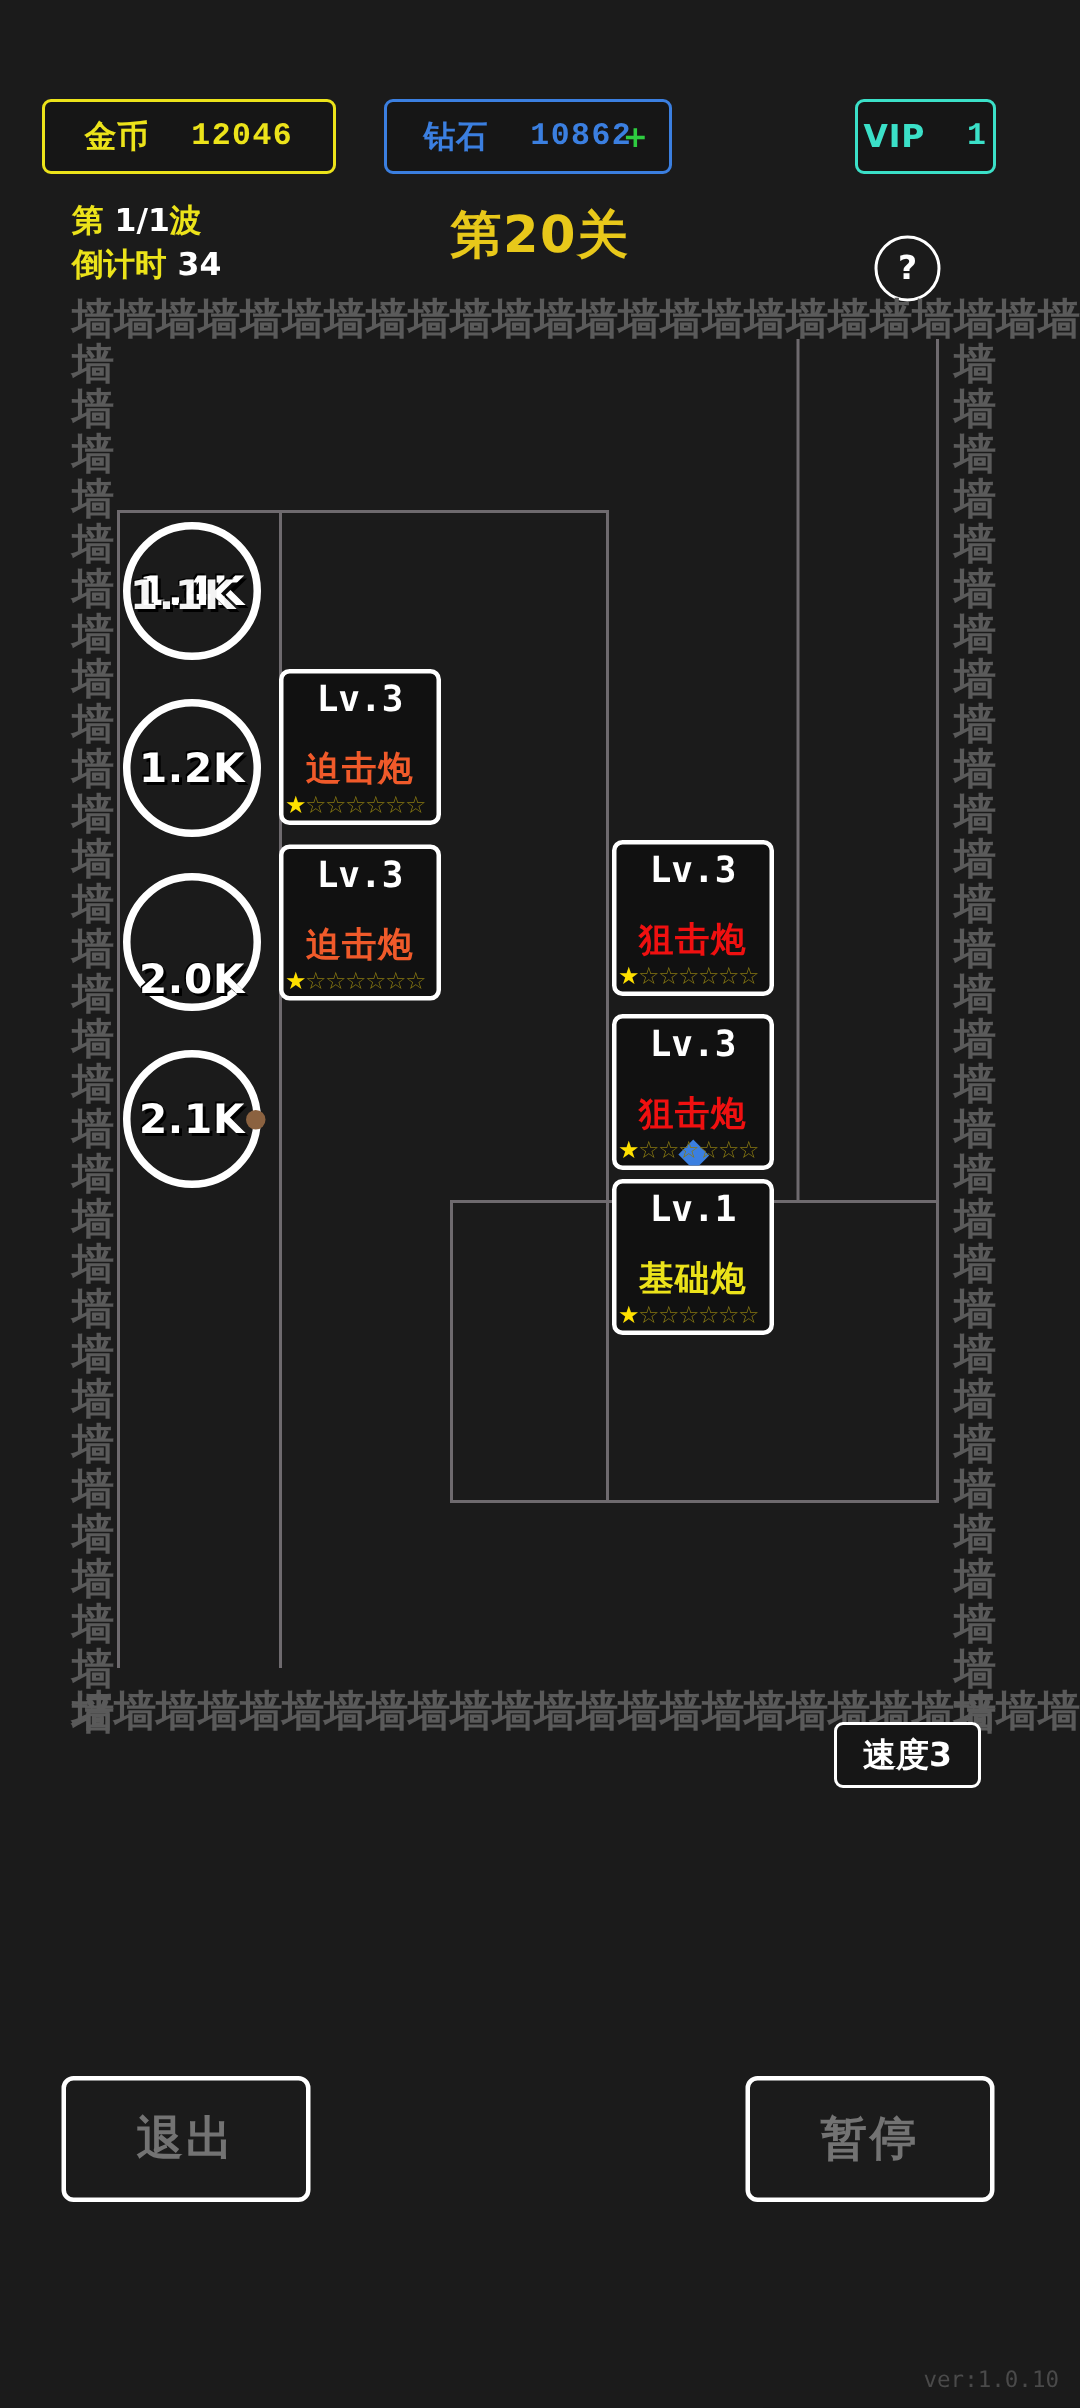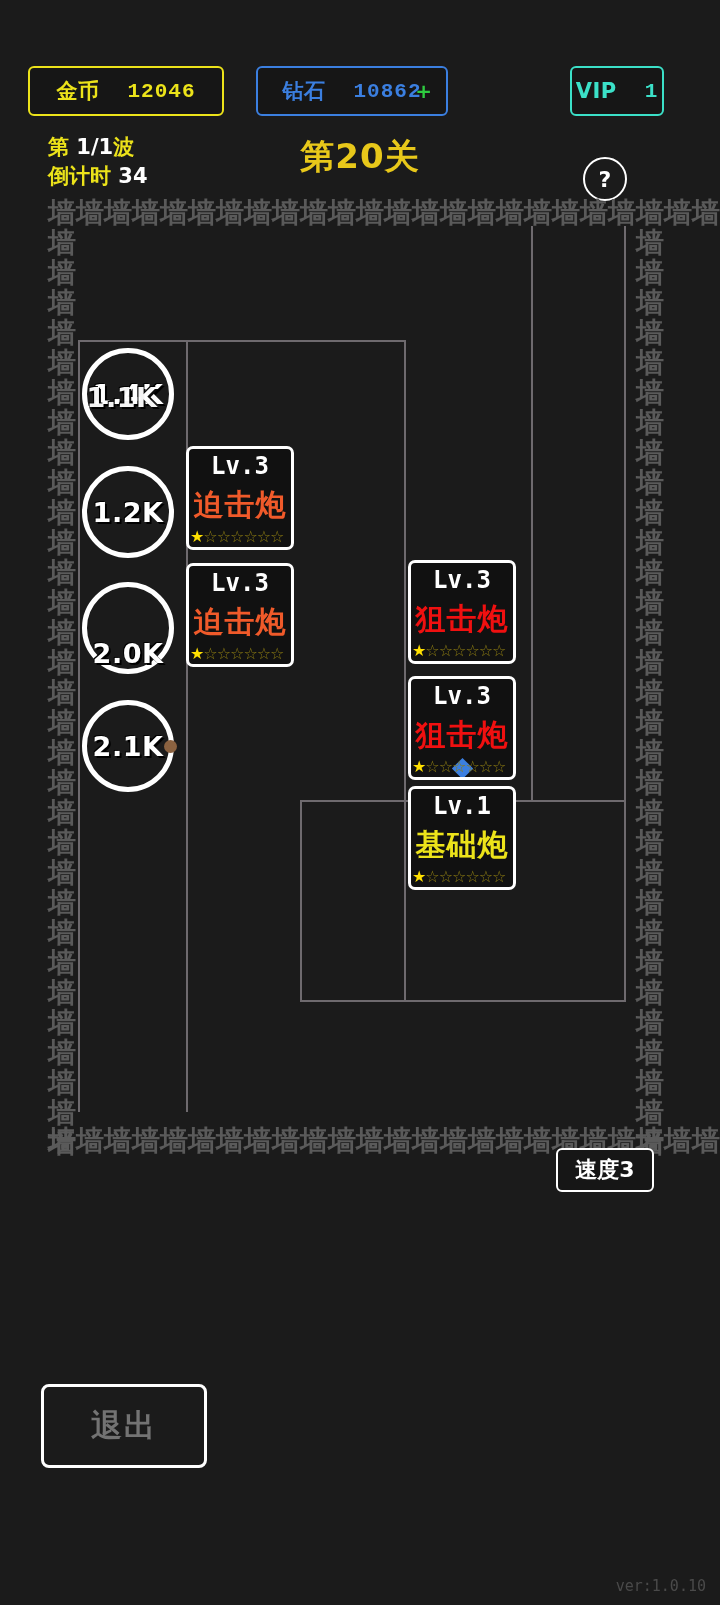--- a/index.html
+++ b/index.html
@@ -80,21 +80,21 @@
   .tower-card {
     position:absolute; width:108px; height:104px;
     border:3px solid #ffffff; border-radius:7px;
     background:#111111; overflow:hidden;
     display:flex; flex-direction:column; align-items:center;
   }
   .tower-lv {
     color:#ffffff; font-size:24px; font-weight:bold; margin-top:3px;
     font-family:"DejaVu Sans Mono","Liberation Mono",monospace;
   }
-  .tower-name { font-size:30px; font-weight:bold; margin-top:5px; letter-spacing:1px;text-align:right; }
+  .tower-name { font-size:23px; font-weight:bold; margin-top:17px; letter-spacing:1px;text-align:right; }
   .tower-name.mortar { color:#F05A2A; }
   .tower-name.sniper { color:#F01010; }
   .tower-name.basic  { color:#ECE31A; }
   .tower-gem {
     width:15px; height:15px; background:#3B7FE0;
     transform:rotate(45deg); margin-top:5px;
   }
   .tower-stars {
     position:absolute; left:0; bottom:1px; width:100%;
     display:flex; justify-content:flex-start; padding-left:1px;
@@ -369,15 +369,16 @@
             <span class="star empty">☆</span>
             <span class="star empty">☆</span>
             <span class="star empty">☆</span>
           </div>
         </div>
       </div>
   </div>
 
   <div id="speed-btn">速度3</div>
   <div class="big-btn" id="exit-btn">退出</div>
+  <div class="big-btn" id="pause-btn">暂停</div>
 
   <div id="version">ver:1.0.10</div>
 </div>
 
 </body></html>

